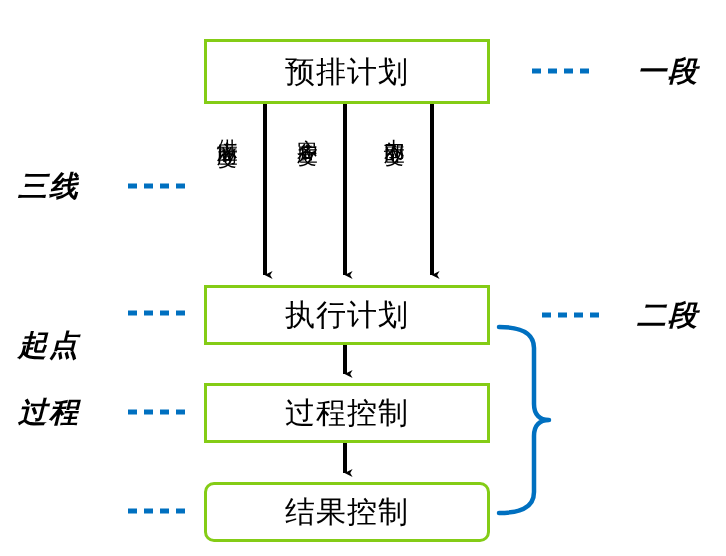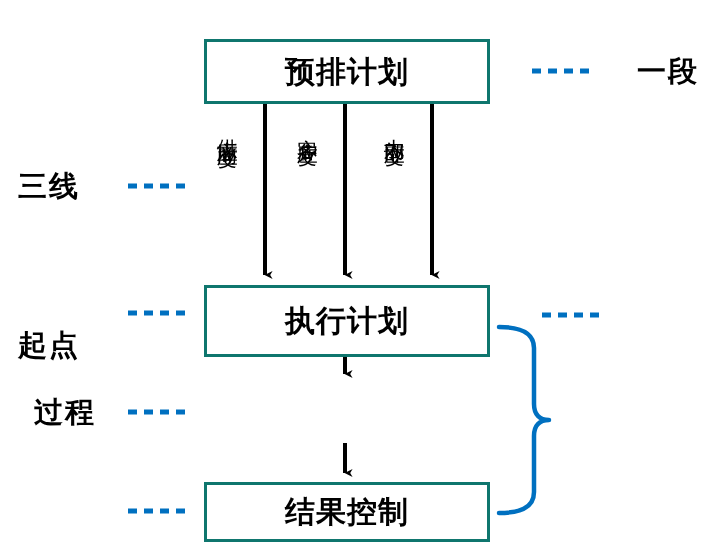--- a/index.html
+++ b/index.html
@@ -20,36 +20,35 @@
     left: 0;
     top: 0;
     width: 726px;
     height: 556px;
   }
 
   
   .box {
     position: absolute;
     box-sizing: border-box;
-    border: 3px solid #0f766e;
+    border: 3px solid #84cc16;
     background: #ffffff;
     display: flex;
     align-items: center;
     justify-content: center;
     color: #000000;
     font-size: 30px;
     letter-spacing: 1px;
     line-height: 1;
     z-index: 3;
-    font-weight: bold;
   }
   #box-preplan   { left: 204px; top: 39px;  width: 286px; height: 65px; }
-  #box-execplan  { left: 204px; top: 285px; width: 286px; height: 72px; }
+  #box-execplan  { left: 204px; top: 285px; width: 286px; height: 60px; }
   #box-procctrl  { left: 204px; top: 383px; width: 286px; height: 60px; }
-  #box-resctrl   { left: 204px; top: 482px; width: 286px; height: 60px; }
+  #box-resctrl   { left: 204px; top: 482px; width: 286px; height: 60px; border-radius: 10px; }
 
   
   .vlabel {
     position: absolute;
     writing-mode: vertical-rl;
     text-orientation: upright;
     color: #000000;
     font-size: 21px;
     line-height: 1.06;
     letter-spacing: 2px;
@@ -63,24 +62,25 @@
   
   .side-label {
     position: absolute;
     color: #000000;
     font-size: 29px;
     font-weight: bold;
     letter-spacing: 2px;
     white-space: nowrap;
     line-height: 1;
     z-index: 4;
+    font-style: italic;
   }
   #label-three-lines { left: 18px;  top: 172px; }
   #label-start       { left: 18px;  top: 299px; margin-top: 32px; }
-  #label-process     { left: 34px;  top: 398px; }
+  #label-process     { left: 18px;  top: 398px; }
   #label-end         { left: 18px;  top: 497px; }
   #label-stage-one   { left: 637px; top: 57px; }
   #label-stage-two   { left: 637px; top: 301px; }
   #label-three-pts   { left: 637px; top: 415px; }
 </style>
 </head>
 <body>
 
 <div id="canvas">
 
@@ -127,28 +127,32 @@
   </svg>
 
   <div class="box" id="box-preplan">
     <span>预排计划</span>
   </div>
 
   <div class="box" id="box-execplan">
     <span>执行计划</span>
   </div>
 
+  <div class="box" id="box-procctrl">
+    <span>过程控制</span>
+  </div>
 
   <div class="box" id="box-resctrl">
     <span>结果控制</span>
   </div>
 
   <div class="vlabel" id="vlabel-supplier">供应商应变</div>
   <div class="vlabel" id="vlabel-customer">客户应变</div>
   <div class="vlabel" id="vlabel-internal">内部应变</div>
 
   <div class="side-label" id="label-three-lines">三线</div>
   <div class="side-label" id="label-start">起点</div>
   <div class="side-label" id="label-process">过程</div>
 
   <div class="side-label" id="label-stage-one">一段</div>
+  <div class="side-label" id="label-stage-two">二段</div>
 
 </div>
 
 </body></html>

